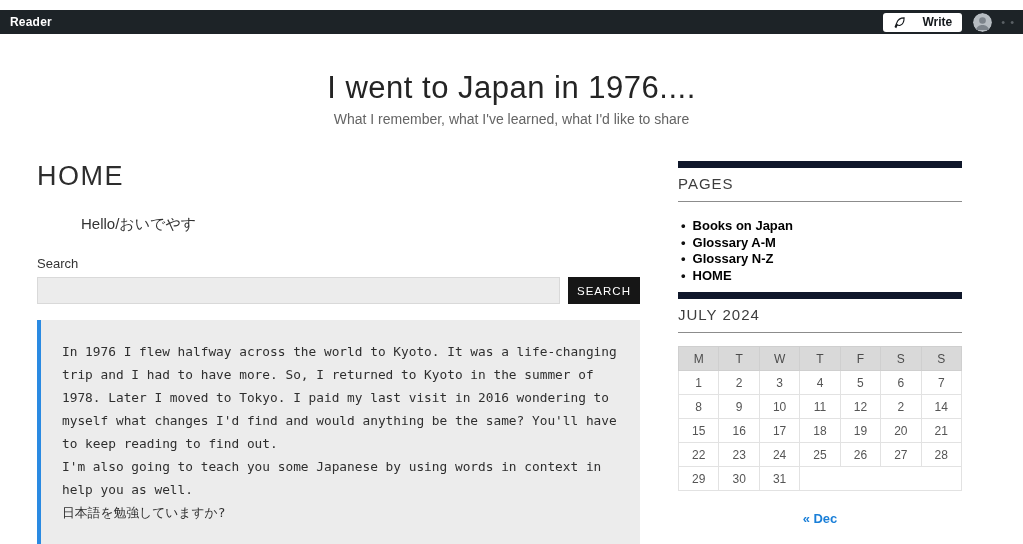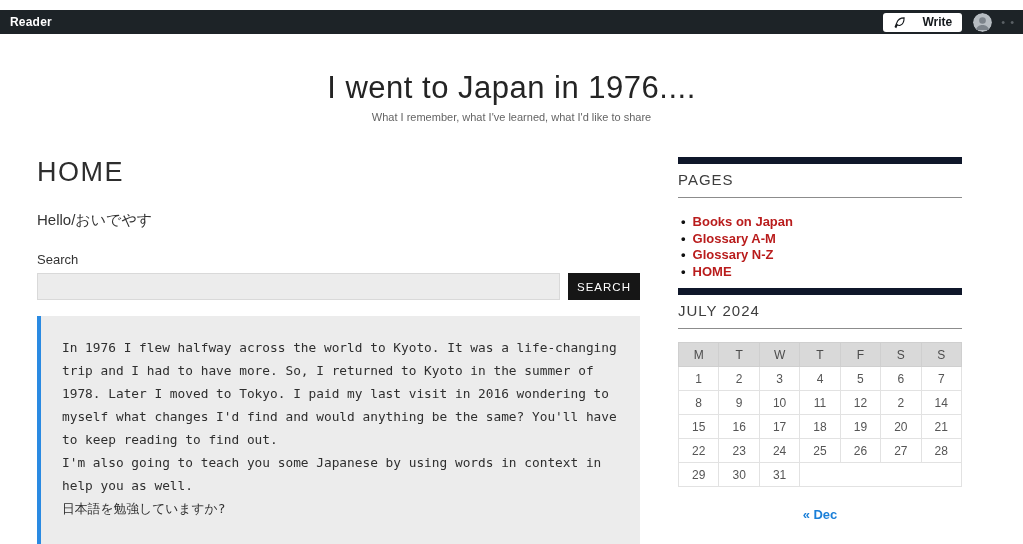--- a/index.html
+++ b/index.html
@@ -15,51 +15,51 @@
     font-size: 12px; font-weight: bold; height: 19px; padding: 0 10px; border: none;
     border-radius: 3px; cursor: pointer; font-family: "Liberation Sans", sans-serif; }
   .avatar { width: 19px; height: 19px; border-radius: 50%; overflow: hidden; margin-left: 11px;
     cursor: pointer; flex: none; }
   .topbar-dots { color: #5b6166; font-size: 11px; margin-left: 9px; letter-spacing: 1px; cursor: pointer; }
 
   
   .site-header { text-align: center; padding-top: 36px; }
   .site-title { font-size: 31px; font-weight: 400; color: #242424; letter-spacing: 0.5px;
     line-height: 36px; cursor: pointer; }
-  .site-subtitle { font-size: 11px; color: #646464; margin-top: 5px; }
+  .site-subtitle { font-size: 14px; color: #646464; margin-top: 5px; }
 
   
   .content { display: flex; margin-top: 34px; padding-left: 37px; }
   .main { width: 603px; flex: none; }
   .sidebar { width: 284px; flex: none; margin-left: 38px; }
 
   
   .page-title { font-size: 27px; font-weight: 400; color: #2d2d2d; letter-spacing: 1.5px; line-height: 30px; }
-  .greeting { margin-top: 24px; font-size: 15px; color: #333; }
+  .greeting { margin-top: 24px; font-size: 15px; color: #333; margin-left: 44px; }
   .search-label { margin-top: 22px; font-size: 13px; color: #333; margin-bottom: 6px; }
   .search-row { display: flex; gap: 8px; }
   .search-input { flex: 1; height: 27px; background: #ececec; border: 1px solid #d9d9d9;
     padding: 0 8px; font-size: 13px; font-family: "Liberation Sans", sans-serif; }
   .search-btn { width: 72px; height: 27px; background: #161616; color: #fff; border: none;
     font-size: 11.5px; letter-spacing: 1px; cursor: pointer; font-family: "Liberation Sans", sans-serif; }
 
   .intro-quote { margin-top: 16px; background: #ececec; border-left: 4px solid #2a8ae2;
     padding: 20px 12px 60px 21px; font-family: "DejaVu Sans Mono", monospace;
     font-size: 12.8px; line-height: 23px; color: #2f2f2f; min-height: 260px; }
   .intro-quote .line { white-space: pre; }
   .glossary-link { color: #1a7fd8; font-weight: bold; text-decoration: none; }
 
   
   .widget { border-top: 7px solid #0f172a; }
   .widget-heading { font-size: 15px; font-weight: 400; color: #3d3d3d; letter-spacing: 1px;
     padding: 7px 0 9px; border-bottom: 1px solid #8c8c8c; }
   .pages-list { list-style: none; margin-top: 17px; padding-left: 3px; }
   .pages-list li { font-size: 13px; line-height: 14.5px; margin-bottom: 2px; color: #111; }
   .pages-list li::before { content: "•"; color: #111; font-weight: bold; margin-right: 7px; }
-  .pages-list a { color: #b91c1c; font-weight: bold; text-decoration: none; }
+  .pages-list a { color: #000000; font-weight: bold; text-decoration: none; }
 
   .calendar-widget { margin-top: 9px; }
   .calendar-table { width: 100%; border-collapse: collapse; margin-top: 13px; text-align: center; }
   .calendar-table th { background: #d9d9d9; color: #4c4c4c; font-weight: 400; font-size: 12px;
     height: 24px; border: 1px solid #cfcfcf; }
   .calendar-table td { background: #fff; color: #555; font-size: 12px; height: 24px;
     border: 1px solid #e2e2e2; }
   .prev-link-wrap { text-align: center; margin-top: 18px; }
   .prev-link { color: #1a7fd8; font-weight: bold; font-size: 13px; text-decoration: none; }
 

